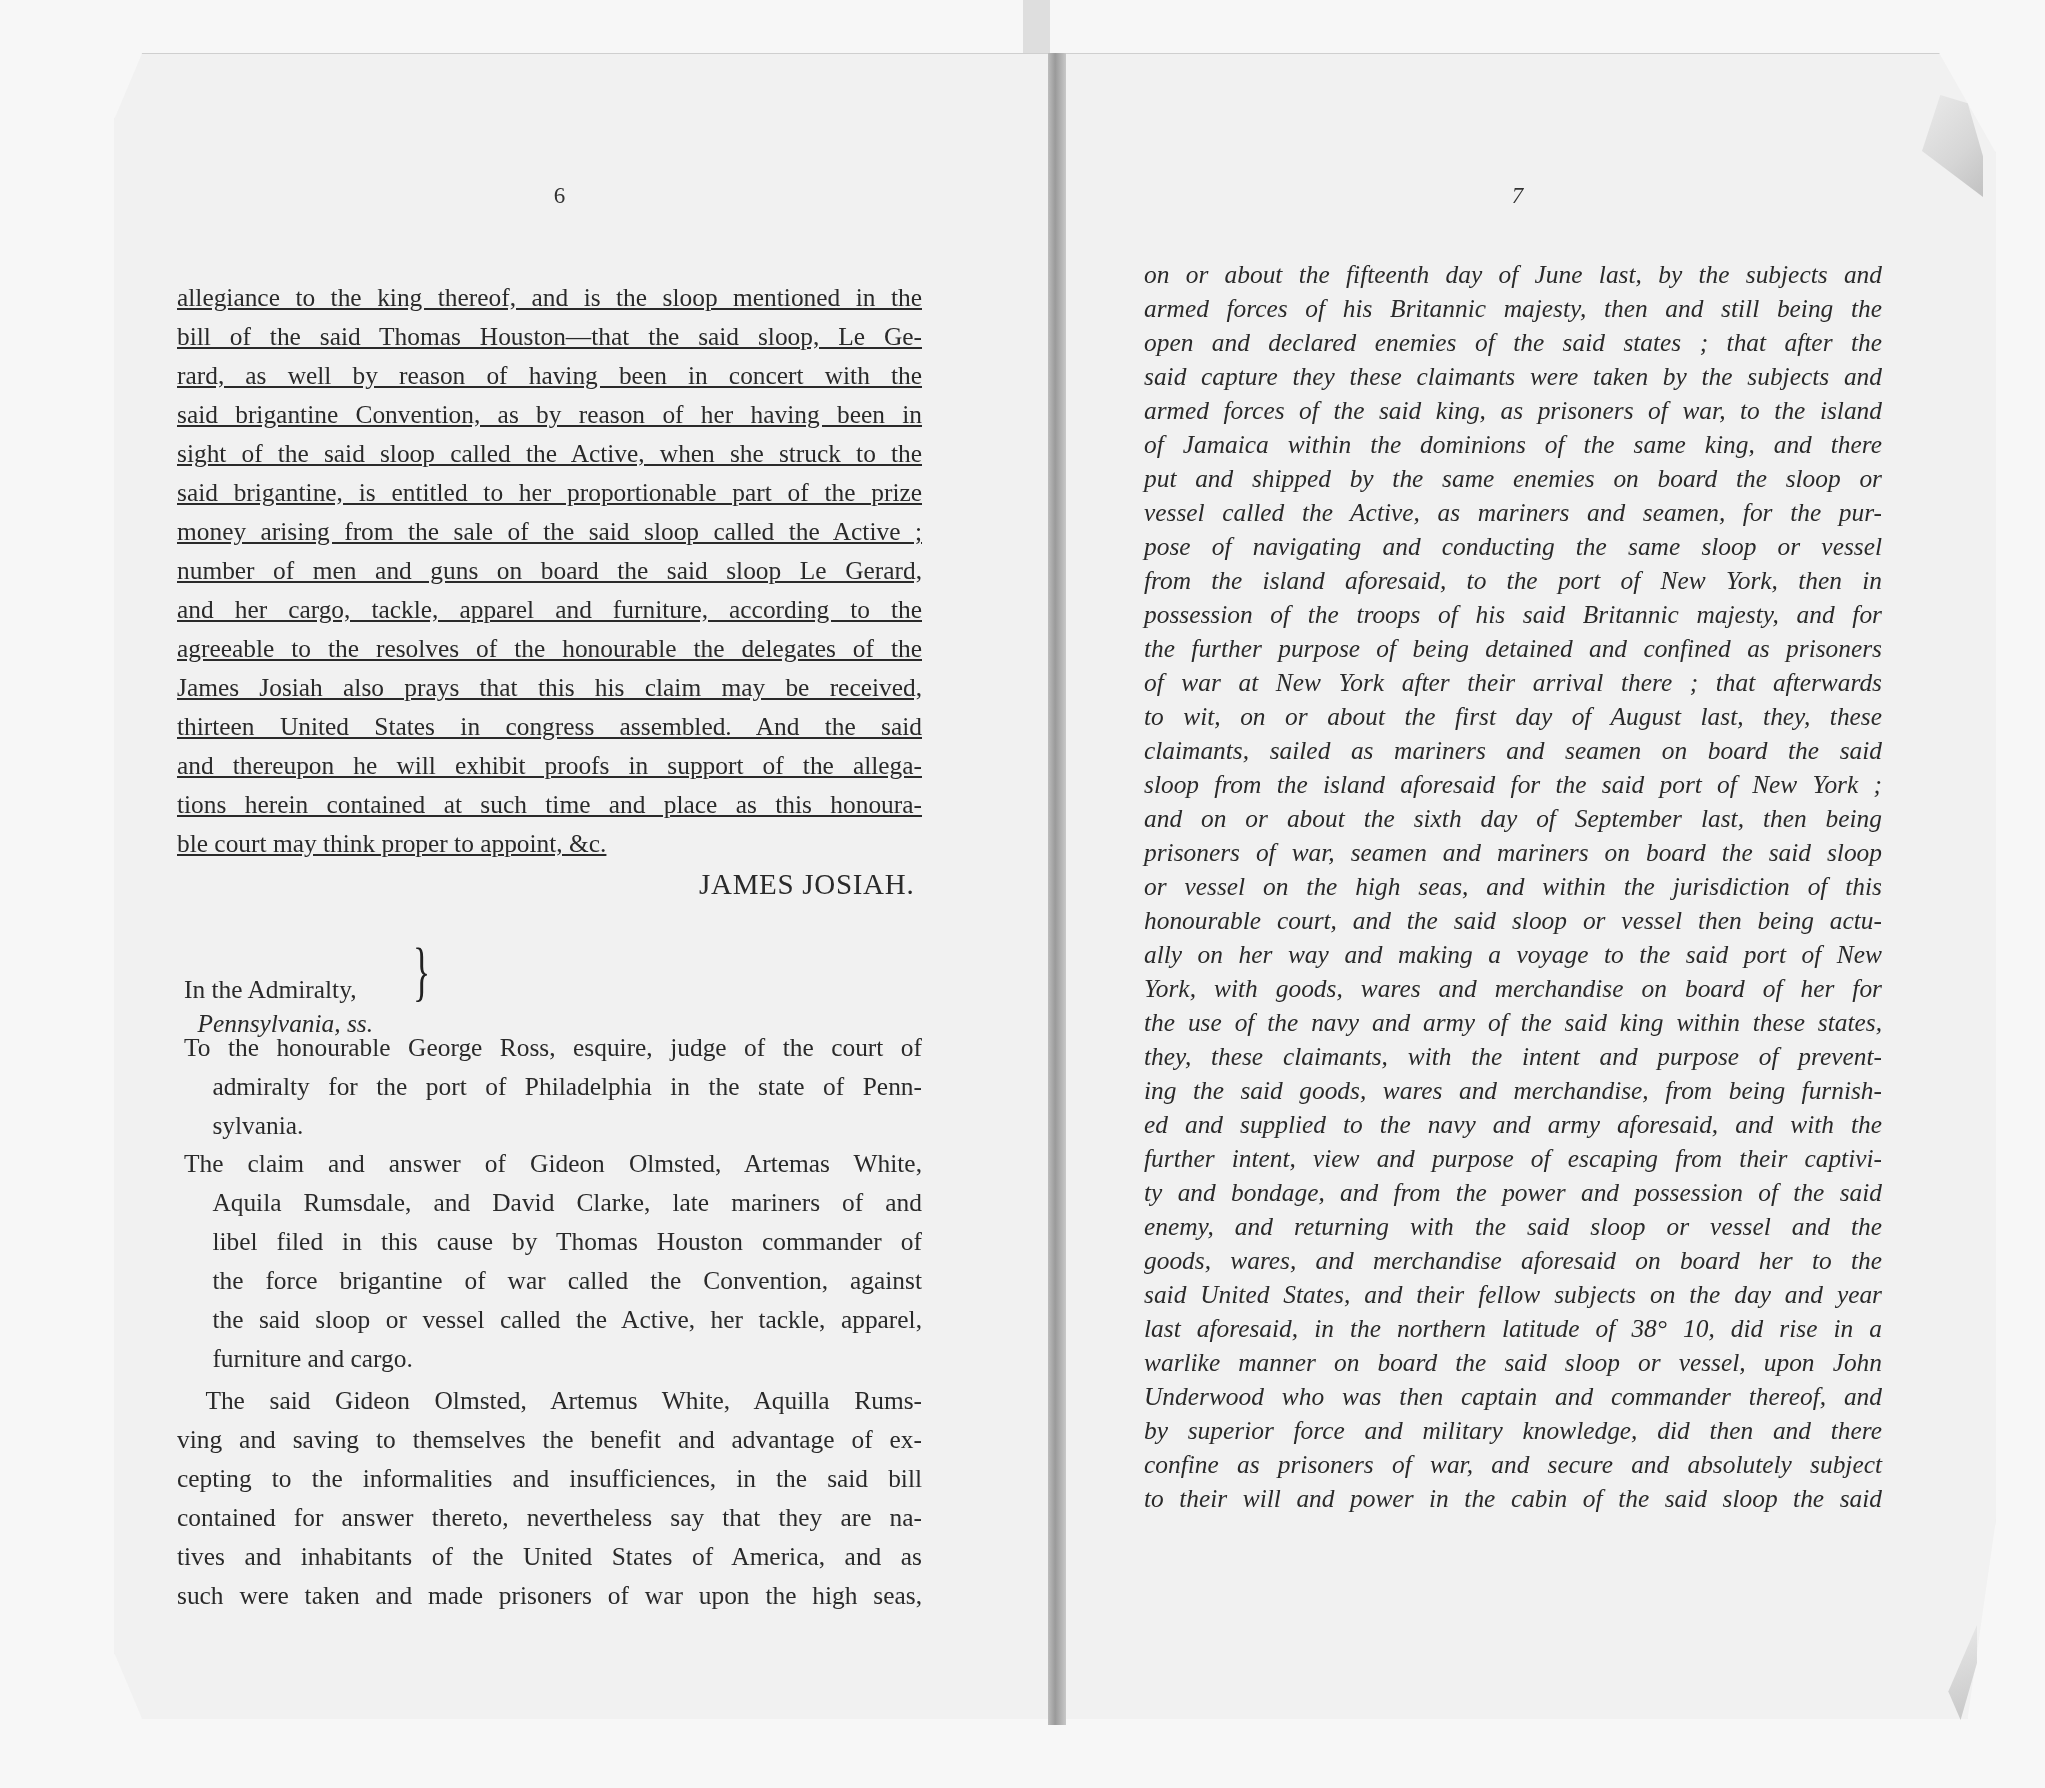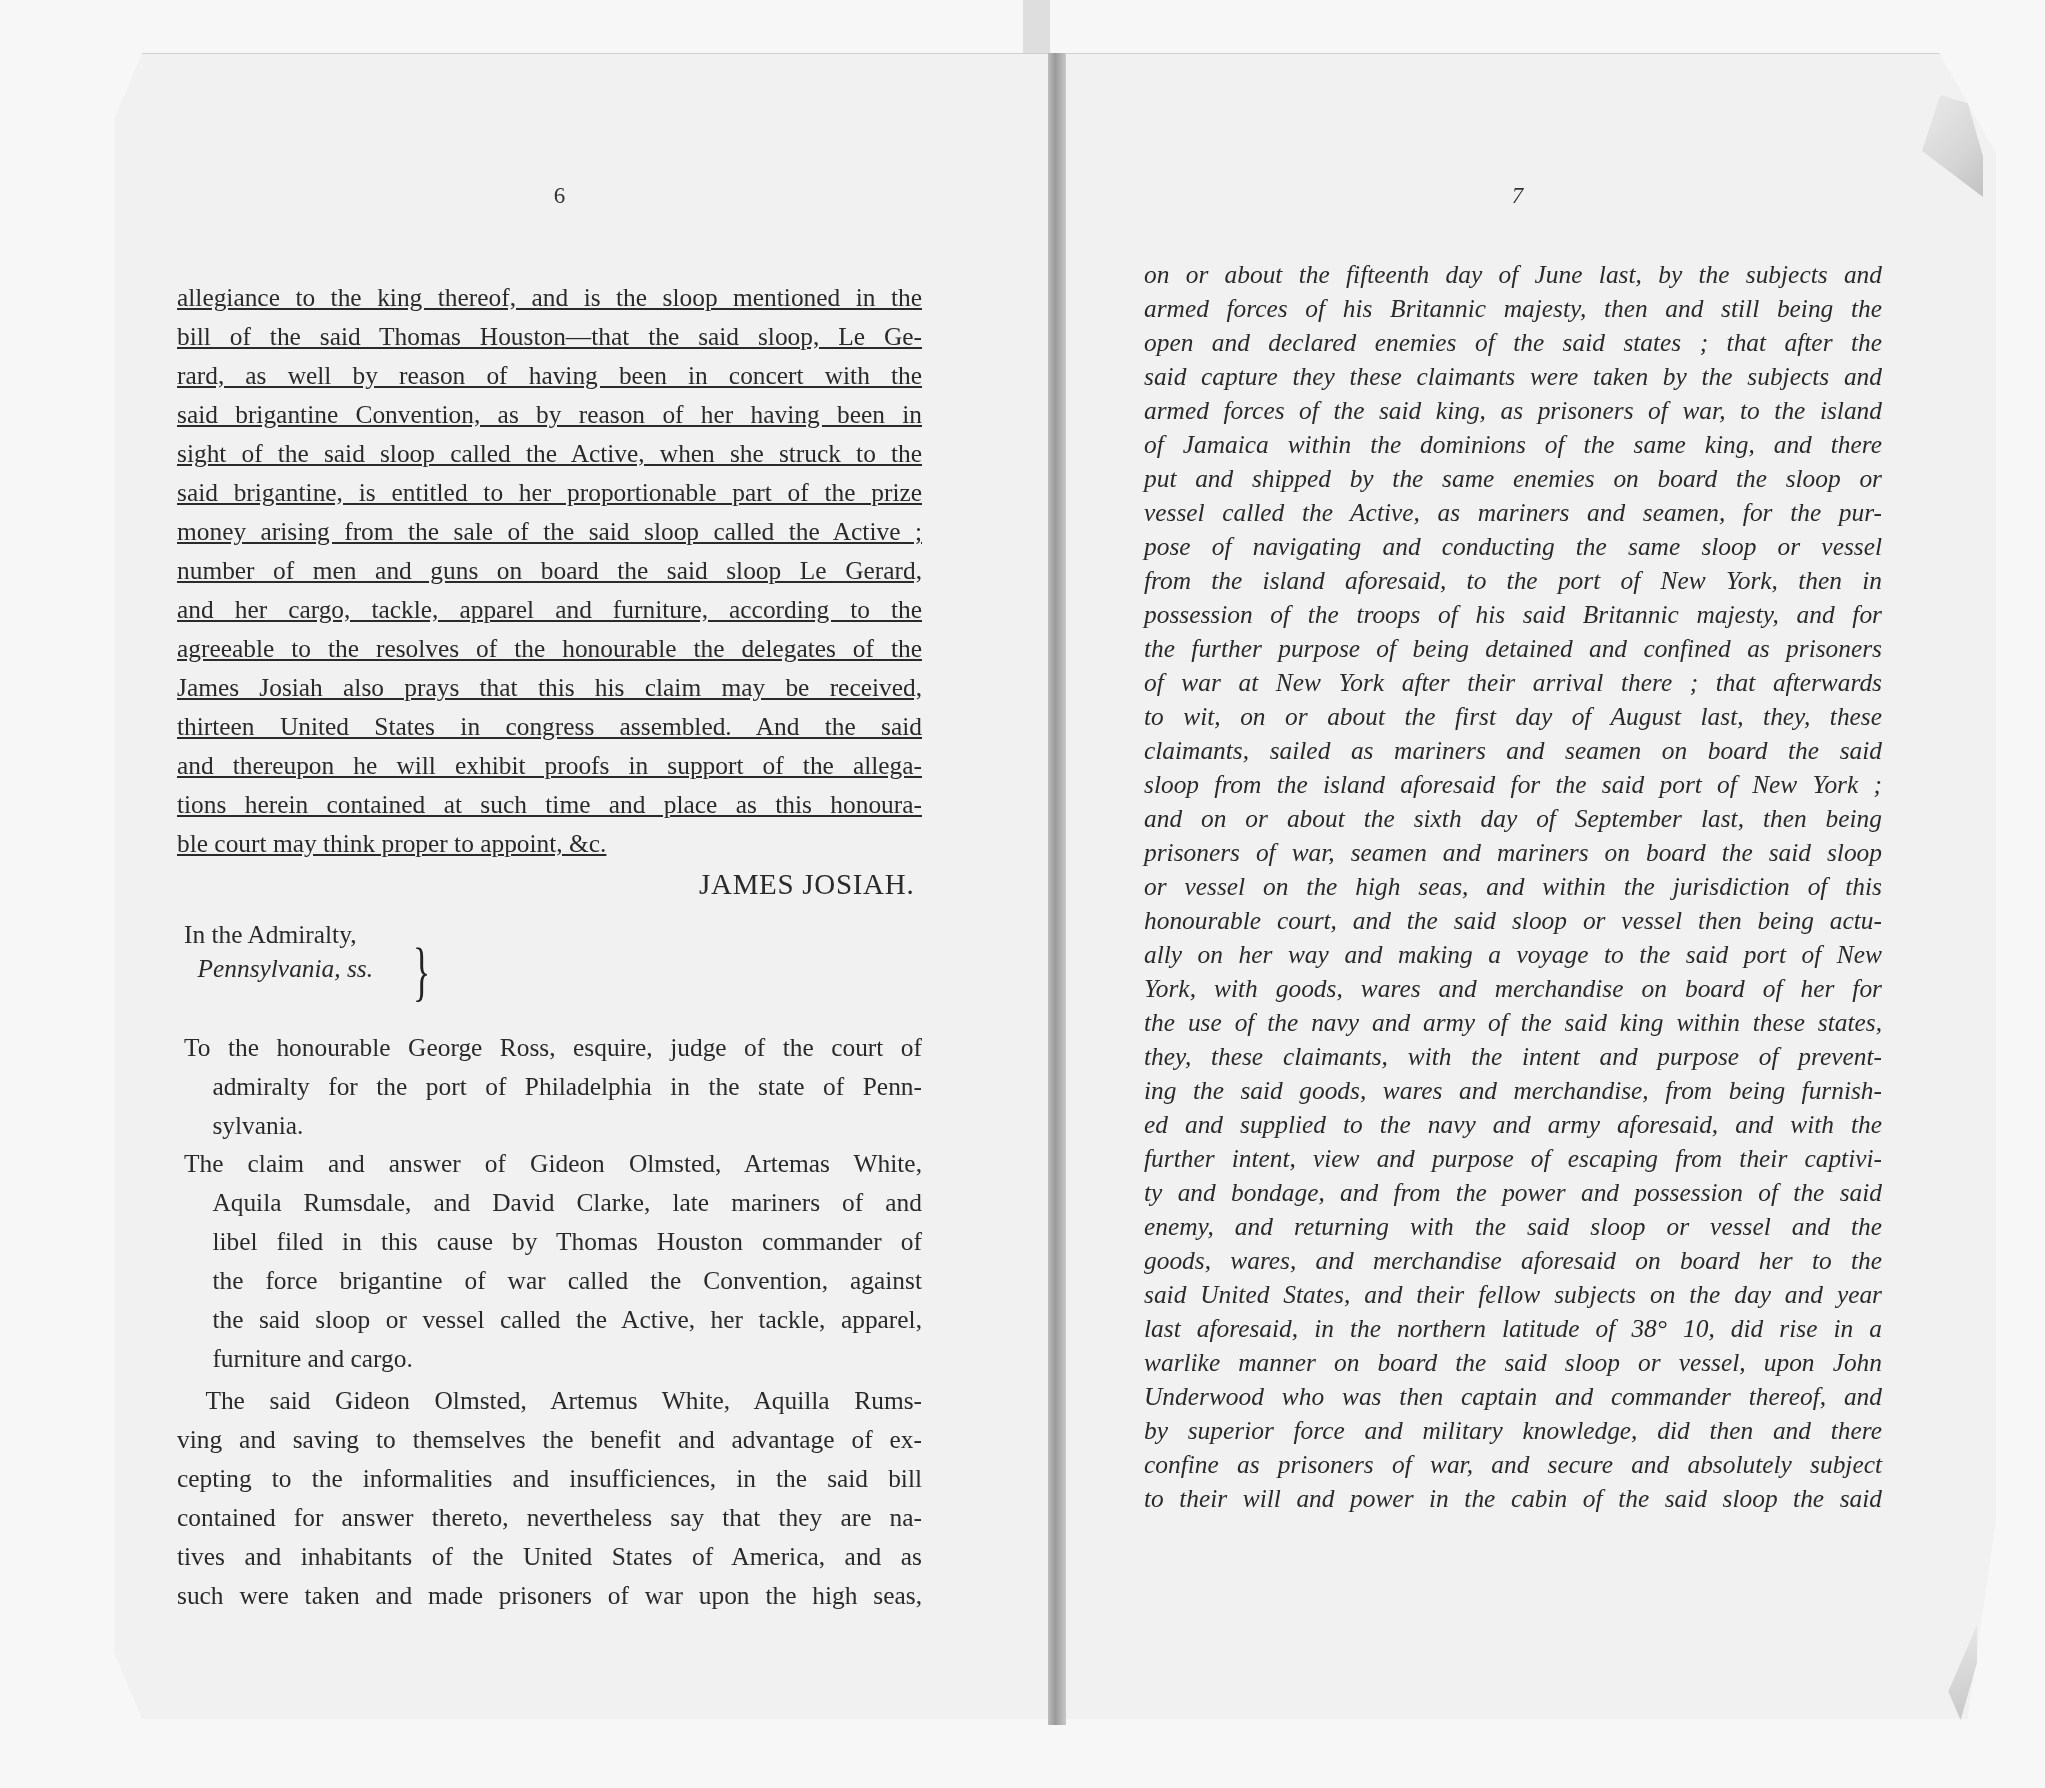--- a/index.html
+++ b/index.html
@@ -52,21 +52,21 @@
       position: absolute; font-size: 25.4px; line-height: 39px; text-align: justify;
     }
     .line { display: block; text-align: justify; text-align-last: justify; white-space: nowrap; }
     .line.last { text-align-last: left; }
 
     .left-col { left: 177px; top: 278px; width: 745px; text-decoration: underline; }
     .signature {
       position: absolute; left: 659px; top: 868px; font-size: 29px; letter-spacing: 0.7px; margin-left: 40px;
     }
     .caption {
-      position: absolute; left: 184px; top: 917px; font-size: 25.4px; line-height: 34px;
+      position: absolute; left: 184px; top: 972px; font-size: 25.4px; line-height: 34px;
     }
     .caption .venue-sub { font-style: italic; padding-left: 13.5px; }
     .brace {
       position: absolute; left: 406px; top: 941px; font-size: 65px; line-height: 61px;
       transform: scaleX(0.55); color: #222;
     }
     .addr { left: 184px; top: 1028px; width: 738px; }
     .addr .hang { display: block; padding-left: 28.4px; }
     .claim { left: 184px; top: 1144px; width: 738px; }
     .answer { left: 177px; top: 1381px; width: 745px; }

